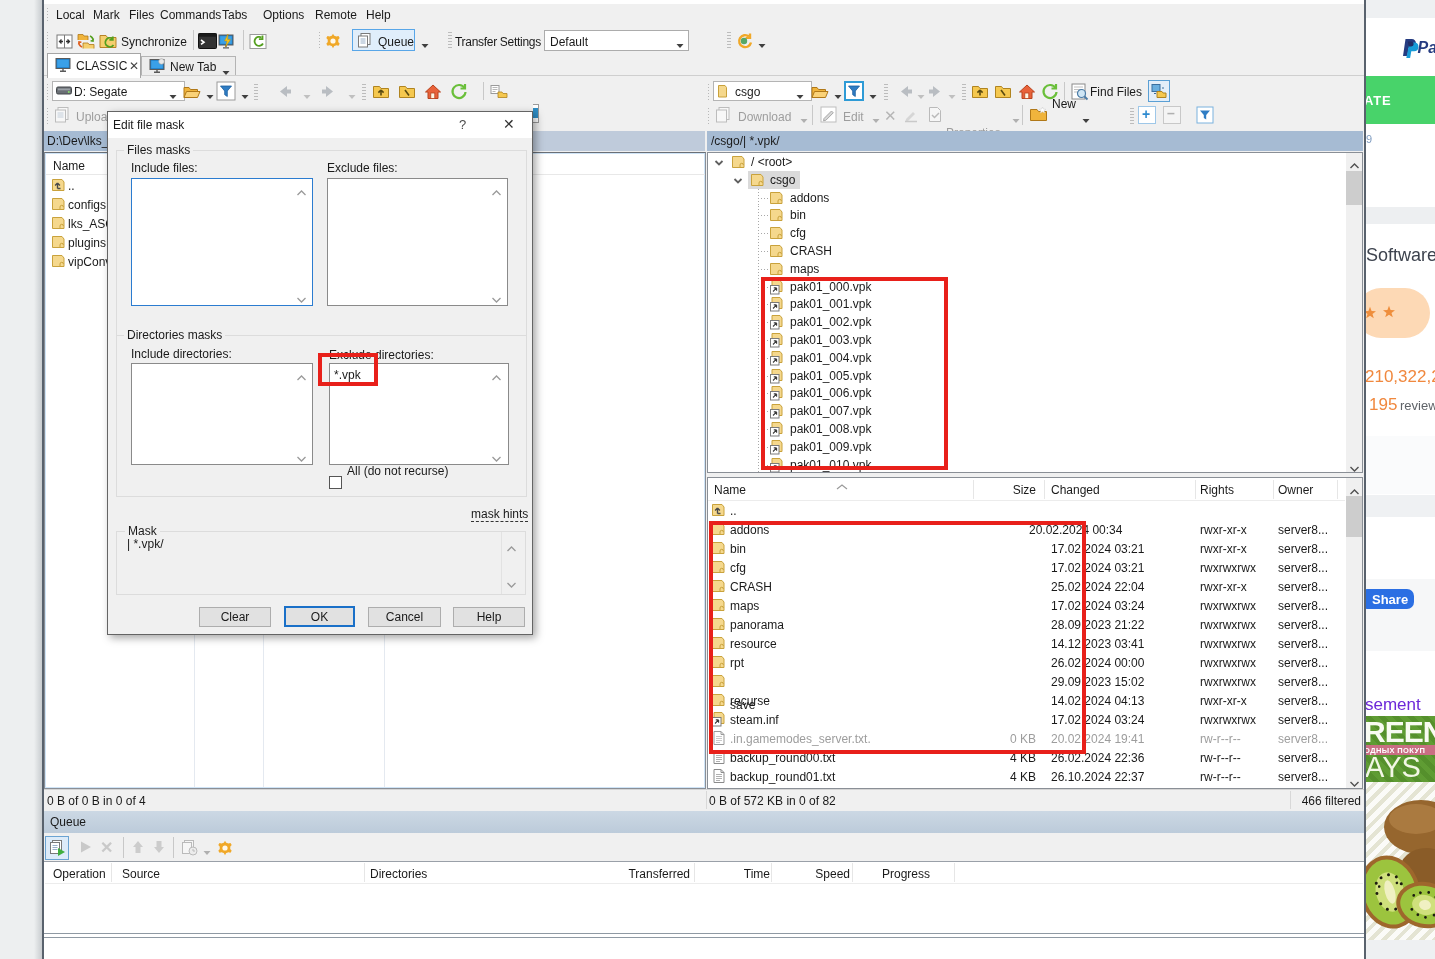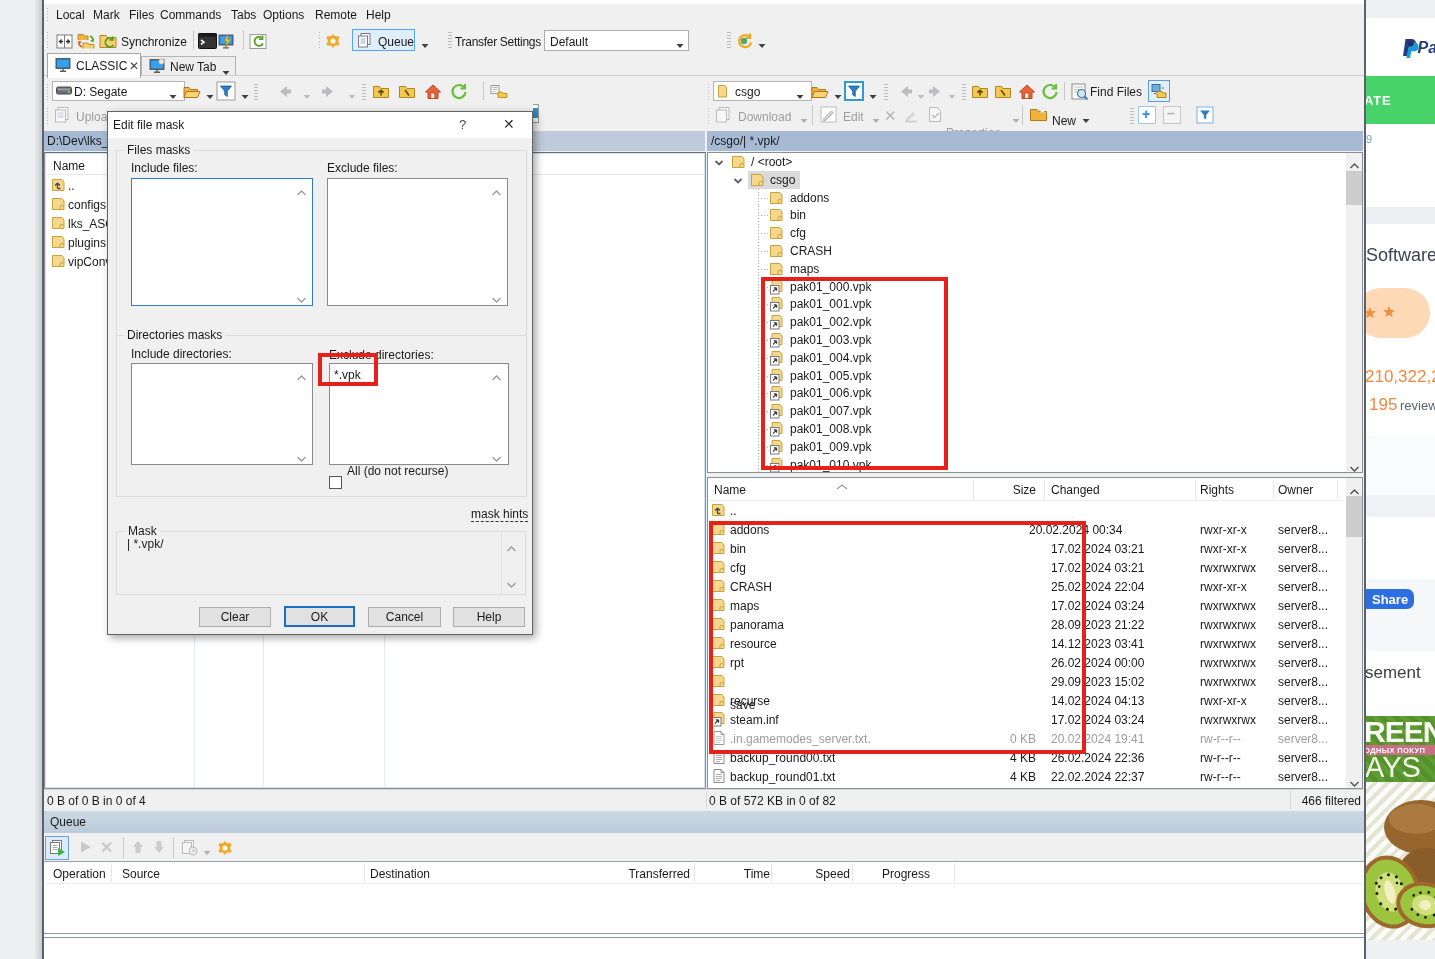--- a/index.html
+++ b/index.html
@@ -43,21 +43,21 @@
         <path d="M7 0.8 l1.6 4.2 4.4.2-3.5 2.8 1.3 4.3L7 9.7 3.2 12.3 4.5 8 1 5.2 5.4 5Z" fill="#ef8e3c"></path>
       </svg></div>
 <div class="txt" style="left:1365px;top:367px;font-size:17px;color:#f0883e">210,322,2</div>
 <div class="txt" style="left:1369px;top:395px;font-size:17px;color:#f0883e">195</div>
 <div class="txt" style="left:1400px;top:398px;font-size:13px;color:#5f6368">review</div>
 <div class="a" style="left:1366px;top:436px;width:69px;height:58px;background:#fafbfc"></div>
 <div class="a" style="left:1366px;top:495px;width:69px;height:22px;background:#eff1f3"></div>
 <div class="a" style="left:1366px;top:579px;width:69px;height:72px;background:#f6f7f8"></div>
 <div class="a" style="left:1360px;top:589px;width:54px;height:20px;background:#2b6fe3;border-radius:7px"></div>
 <div class="txt" style="left:1372px;top:592px;color:#fff;font-size:13px;font-weight:bold">Share</div>
-<div class="txt" style="left:1365px;top:663px;font-size:17px;color:#404040">sement</div>
+<div class="txt" style="left:1365px;top:695px;font-size:17px;color:#6d28d9">sement</div>
 <div class="a" style="left:1366px;top:716px;width:69px;height:66px;background:repeating-linear-gradient(45deg,#5f9c33 0 5px,#55902c 5px 10px)"></div>
 <div class="txt" style="left:1364px;top:715px;font-size:30px;font-weight:800;color:#f8fbf2;letter-spacing:-1px">REEN</div>
 <div class="a" style="left:1366px;top:745px;width:69px;height:10px;background:#c96e83"></div>
 <div class="txt" style="left:1364px;top:746px;font-size:7.5px;font-weight:bold;color:#fff;letter-spacing:.4px">ОДНЫХ ПОКУП</div>
 <div class="txt" style="left:1365px;top:751px;font-size:29px;color:#f2f7e4">AYS</div>
 <div class="a" style="left:1366px;top:782px;width:69px;height:158px;background:repeating-linear-gradient(135deg,#fbfbf8 0 5px,#e4e4d3 5px 9px)"></div>
 <div class="a" style="left:1366px;top:784px;width:69px;height:156px;overflow:hidden"><svg width="69" height="156" viewBox="0 0 69 156">
         <ellipse cx="55" cy="43" rx="37" ry="27" fill="#96662e"></ellipse>
         <ellipse cx="50" cy="35" rx="27" ry="15" fill="#aa7a40"></ellipse>
         <ellipse cx="60" cy="88" rx="27" ry="24" fill="#8a5c28"></ellipse>
@@ -103,21 +103,21 @@
 <div class="a" style="left:1366px;top:940px;width:69px;height:19px;background:#eef0f2"></div>
 <div class="a" style="left:42px;top:0;width:2px;height:959px;background:#59626d"></div>
 <div class="a" style="left:1364px;top:0;width:2px;height:959px;background:#59626d"></div>
 <div class="a" style="left:44px;top:0;width:1320px;height:959px;background:#f0f0f0"></div>
 <div class="a" style="left:44px;top:0;width:1320px;height:4px;background:#fff"></div>
 <div class="a grip" style="left:47px;top:8px;height:14px"></div>
 <div class="txt" style="left:56px;top:8px">Local</div>
 <div class="txt" style="left:93px;top:8px">Mark</div>
 <div class="txt" style="left:129px;top:8px">Files</div>
 <div class="txt" style="left:160px;top:8px">Commands</div>
-<div class="txt" style="left:231px;top:8px">Tabs</div>
+<div class="txt" style="left:222px;top:8px">Tabs</div>
 <div class="txt" style="left:263px;top:8px">Options</div>
 <div class="txt" style="left:315px;top:8px">Remote</div>
 <div class="txt" style="left:366px;top:8px">Help</div>
 <div class="a grip" style="left:47px;top:32px;height:18px"></div>
 <div class="a" style="left:56px;top:33px"><svg width="17" height="17" viewBox="0 0 17 17">
         <rect x="1" y="2" width="15" height="13" fill="#fff" stroke="#7a7a7a"></rect>
         <path d="M8.5 2 v13" stroke="#7a7a7a"></path>
         <path d="M7 8.5 L4 8.5 M5.5 6.5 L3.5 8.5 5.5 10.5 M10 8.5 h3 M11.5 6.5 l2 2 -2 2" stroke="#333" stroke-width="1.3" fill="none"></path>
       </svg></div>
 <div class="a" style="left:77px;top:33px"><svg width="18" height="17" viewBox="0 0 18 17">
@@ -367,21 +367,21 @@
       </svg></div>
 <div class="txt gtxt" style="left:946px;top:126px">Properties</div>
 <div class="a" style="left:1012px;top:113px"><svg width="8" height="6" viewBox="0 0 8 6">
         <path d="M0.5 1 L4 5 L7.5 1 Z" fill="#b0b0b0"></path>
       </svg></div>
 <div class="a sep" style="left:1022px;top:105px;height:20px"></div>
 <div class="a" style="left:1029px;top:106px"><svg width="19" height="17" viewBox="0 0 19 17">
         <path d="M1.5 14.5 V3.5 h6.5 l1.5 2 h8 v9 z" fill="#f0b43c" stroke="#b07818"></path>
         <path d="M13.5 1 l1 2.1 2.3.2 -1.7 1.5.5 2.2 -2.1-1.2 -2.1 1.2.5-2.2 -1.7-1.5 2.3-.2 Z" fill="#fff" stroke="#c8c8c8" stroke-width=".5"></path>
       </svg></div>
-<div class="txt" style="left:1052px;top:114px">New</div>
+<div class="txt" style="left:1052px;top:97px">New</div>
 <div class="a" style="left:1082px;top:113px"><svg width="8" height="6" viewBox="0 0 8 6">
         <path d="M0.5 1 L4 5 L7.5 1 Z" fill="#404040"></path>
       </svg></div>
 <div class="a grip2" style="left:1130px;top:108px;height:16px"></div>
 <div class="a" style="left:1138px;top:106px;width:18px;height:18px;background:#fff;border:1px solid #9ec7e8"></div>
 <div class="txt" style="left:1142px;top:106px;color:#2e8bd0;font-weight:bold;font-size:14px">+</div>
 <div class="a" style="left:1163px;top:106px;width:18px;height:18px;background:#f4f4f4;border:1px solid #c8c8c8"></div>
 <div class="txt" style="left:1167px;top:105px;color:#b0b0b0;font-weight:bold;font-size:14px">–</div>
 <div class="a" style="left:1196px;top:106px"><svg width="18" height="18" viewBox="0 0 18 18">
         <rect x="1" y="1" width="16" height="16" fill="#fff" stroke="#7ab2de"></rect>
@@ -714,21 +714,21 @@
 <div class="txt" style="left:1051px;top:751px">26.02.2024 22:36</div>
 <div class="txt" style="left:1200px;top:751px">rw-r--r--</div>
 <div class="txt" style="left:1278px;top:751px">server8...</div>
 <div class="a" style="left:711px;top:768px"><svg width="16" height="16" viewBox="0 0 16 16">
         <path d="M3 1.5 h7 l3 3 v10 h-10 z" fill="#fff" stroke="#8a8a8a"></path>
         <path d="M10 1.5 v3 h3" fill="none" stroke="#8a8a8a"></path>
         <path d="M5 6.5h6 M5 8.5h6 M5 10.5h6 M5 12.5h4" stroke="#b0b0b0" stroke-width="1"></path>
       </svg></div>
 <div class="txt" style="left:730px;top:770px">backup_round01.txt</div>
 <div class="cell" style="left:960px;top:770px;width:76px;text-align:right">4 KB</div>
-<div class="txt" style="left:1051px;top:770px">22.02.2024 22:37</div>
+<div class="txt" style="left:1051px;top:770px">26.10.2024 22:37</div>
 <div class="txt" style="left:1200px;top:770px">rw-r--r--</div>
 <div class="txt" style="left:1278px;top:770px">server8...</div>
 <div class="a" style="left:44px;top:789px;width:1320px;height:22px;background:#f0f0f0;border-top:1px solid #d4d4d4"></div>
 <div class="txt" style="left:47px;top:794px">0 B of 0 B in 0 of 4</div>
 <div class="txt" style="left:709px;top:794px">0 B of 572 KB in 0 of 82</div>
 <div class="cell" style="left:1240px;top:794px;width:121px;text-align:right">466 filtered</div>
 <div class="a sep" style="left:706px;top:791px;height:18px;background:#d8d8d8"></div>
 <div class="a sep" style="left:1290px;top:791px;height:18px;background:#d8d8d8"></div>
 <div class="a" style="left:44px;top:811px;width:1320px;height:22px;background:linear-gradient(#ccd8e4,#bccbda)"></div>
 <div class="txt" style="left:50px;top:815px">Queue</div>
@@ -761,21 +761,21 @@
 <div class="a" style="left:203px;top:845px"><svg width="8" height="6" viewBox="0 0 8 6">
         <path d="M0.5 1 L4 5 L7.5 1 Z" fill="#b0b0b0"></path>
       </svg></div>
 <div class="a" style="left:216px;top:839px"><svg width="18" height="18" viewBox="0 0 18 18">
         <path d="M9 1.8 l1.2 2 a5.4 5.4 0 0 1 2 .8 l2.3-.6 1.2 2-1.5 1.8a5.6 5.6 0 0 1 0 2.2 l1.5 1.8-1.2 2-2.3-.6a5.4 5.4 0 0 1-2 .8 L9 16.2 7.8 14a5.4 5.4 0 0 1-2-.8 l-2.3.6-1.2-2 1.5-1.8a5.6 5.6 0 0 1 0-2.2 L2.3 6 3.5 4l2.3.6a5.4 5.4 0 0 1 2-.8 Z" fill="#f0a828"></path>
         <circle cx="9" cy="9" r="2.6" fill="#fff8ea"></circle>
       </svg></div>
 <div class="a" style="left:44px;top:861px;width:1320px;height:72px;background:#fff;border-top:1px solid #9aa0a8"></div>
 <div class="txt" style="left:53px;top:867px">Operation</div>
 <div class="txt" style="left:122px;top:867px">Source</div>
-<div class="txt" style="left:370px;top:867px">Destination</div>
+<div class="txt" style="left:370px;top:867px">Directories</div>
 <div class="cell" style="left:590px;top:867px;width:100px;text-align:right">Transferred</div>
 <div class="cell" style="left:700px;top:867px;width:70px;text-align:right">Time</div>
 <div class="cell" style="left:782px;top:867px;width:68px;text-align:right">Speed</div>
 <div class="txt" style="left:882px;top:867px">Progress</div>
 <div class="colsep" style="left:111px;top:863px;height:19px"></div>
 <div class="colsep" style="left:364px;top:863px;height:19px"></div>
 <div class="colsep" style="left:694px;top:863px;height:19px"></div>
 <div class="colsep" style="left:771px;top:863px;height:19px"></div>
 <div class="colsep" style="left:852px;top:863px;height:19px"></div>
 <div class="colsep" style="left:954px;top:863px;height:19px"></div>

